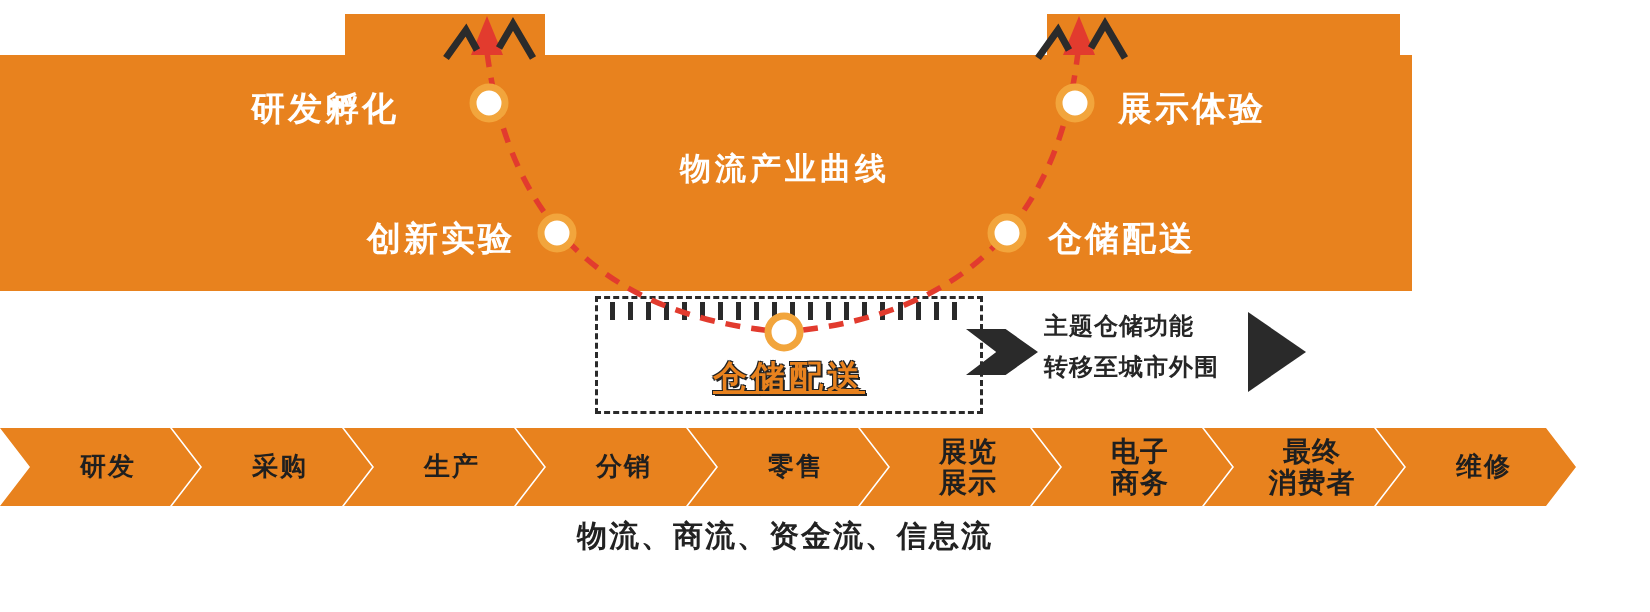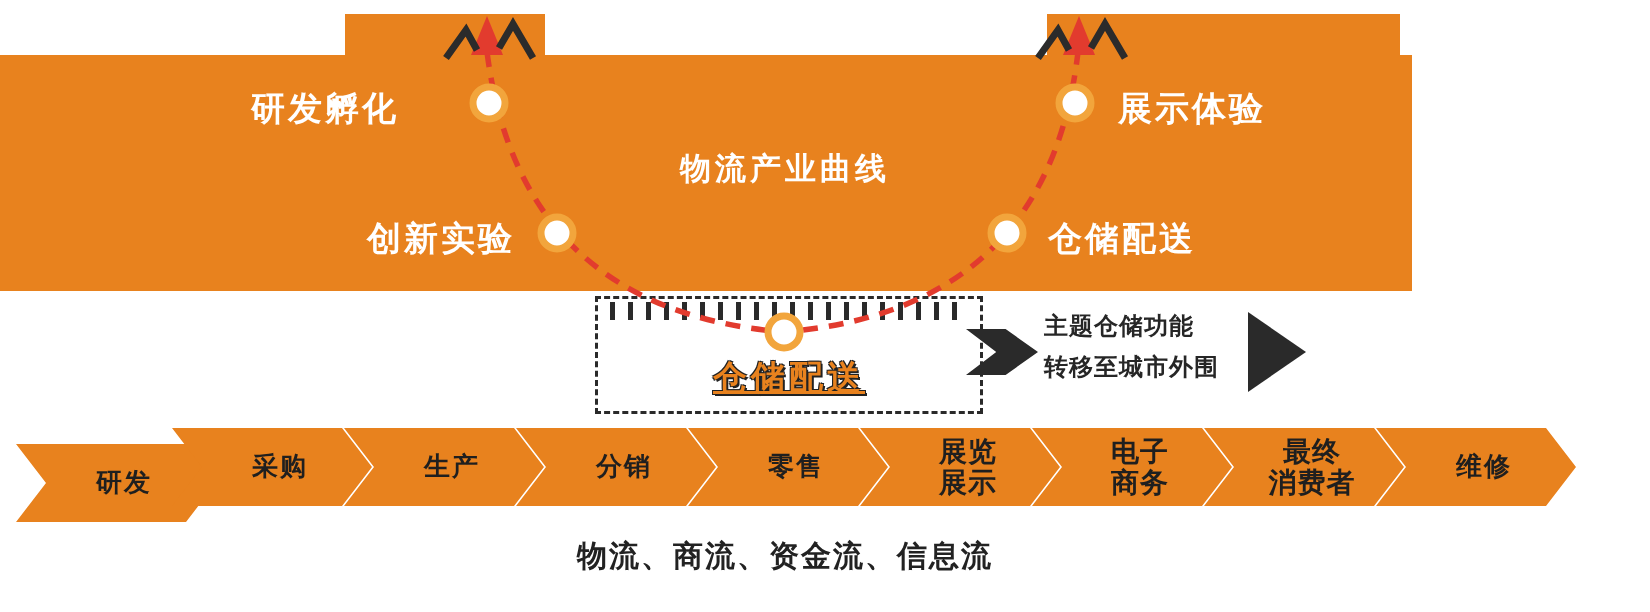--- a/index.html
+++ b/index.html
@@ -51,21 +51,21 @@
   
   .process-chain{position:absolute;left:0;top:428px;width:1650px;height:78px;z-index:1;}
   .step{position:absolute;top:0;width:200px;height:78px;background:var(--orange);
     clip-path:polygon(0 0,85% 0,100% 50%,85% 100%,0 100%,15% 50%);
     display:flex;align-items:center;justify-content:center;}
   .step-label{padding-left:16px;font-size:26px;font-weight:bold;color:var(--text-dark);
     letter-spacing:2px;text-align:center;white-space:pre-line;line-height:1.12;}
   .step-label.small{font-size:28px;letter-spacing:1px;}
 
   
-  .flows-caption{position:absolute;left:520px;top:536px;width:530px;text-align:center;
+  .flows-caption{position:absolute;left:520px;top:516px;width:530px;text-align:center;
     font-size:30px;font-weight:bold;color:#222222;letter-spacing:2px;z-index:1;}
 </style>
 </head>
 <body>
 
 <div class="stage">
 
   <div class="banner-main"></div>
   <div class="banner-tab tab-left"></div>
   <div class="banner-tab tab-right"></div>
@@ -120,21 +120,21 @@
   </div>
 
   <div class="transfer-tail"></div>
   <div class="transfer-text">
     <div>主题仓储功能</div>
     <div>转移至城市外围</div>
   </div>
   <div class="transfer-head"></div>
 
   <div class="process-chain">
-      <div class="step" style="left: 16px; margin-top: 16px;">
+      <div class="step" style="left: 0px;">
     <div class="step-label">研发</div>
   </div>
       <div class="step" style="left: 172px;">
     <div class="step-label">采购</div>
   </div>
       <div class="step" style="left: 344px;">
     <div class="step-label">生产</div>
   </div>
       <div class="step" style="left: 516px;">
     <div class="step-label">分销</div>

